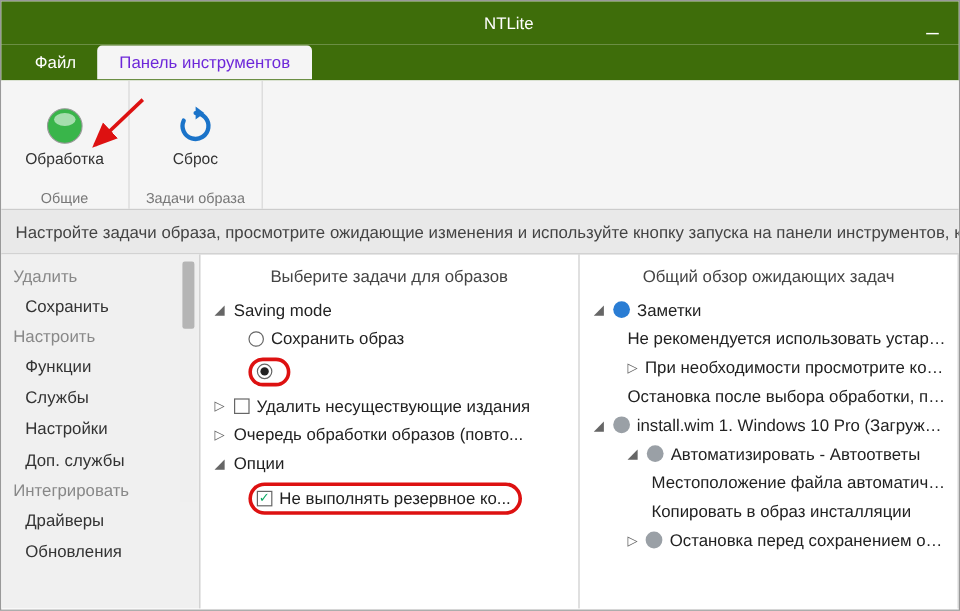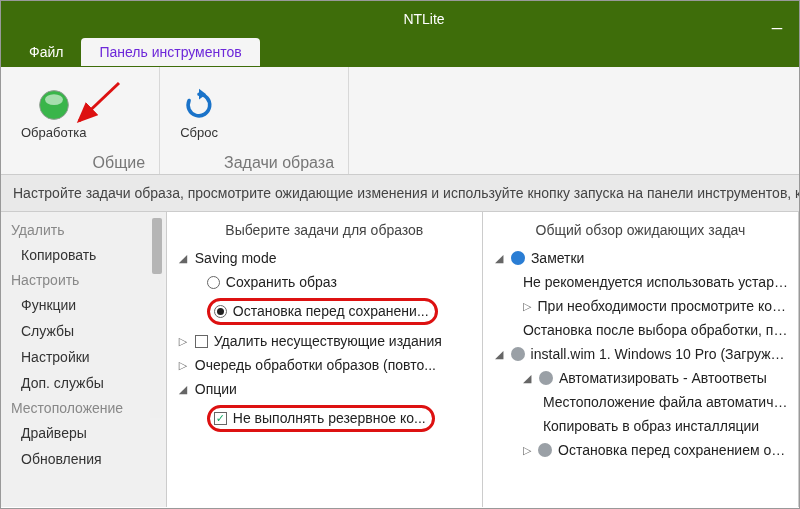--- a/index.html
+++ b/index.html
@@ -10,25 +10,25 @@
   .titlebar .title { color: #fff; font-size: 14px; }
   .titlebar .min { position: absolute; right: 12px; top: 8px; width: 20px; height: 20px; color: #fff; display: flex; align-items: center; justify-content: center; font-size: 18px; cursor: pointer; }
 
   
   .tabs { height: 30px; background: #3e6d0a; display: flex; align-items: center; padding-left: 10px; }
   .tab { padding: 6px 18px; color: #fff; font-size: 14px; cursor: pointer; }
   .tab.active { background: #f5f5f5; color: #6d28d9; border-radius: 4px 4px 0 0; }
 
   
   .ribbon { height: 108px; background: #f5f5f5; display: flex; border-bottom: 1px solid #ccc; position: relative; }
-  .ribbon-group { display: flex; flex-direction: row; justify-content: flex-start; padding: 18px 14px 2px; border-right: 1px solid #d8d8d8; }
+  .ribbon-group { display: flex; flex-direction: column; justify-content: flex-start; padding: 18px 14px 2px; border-right: 1px solid #d8d8d8; }
   .ribbon-btn { display: flex; flex-direction: column; align-items: center; cursor: pointer; padding: 2px 6px; }
   .ribbon-btn svg { width: 36px; height: 36px; }
   .ribbon-btn span { font-size: 13px; color: #333; margin-top: 2px; }
-  .group-label { font-size: 16px; color: #777; text-align: center; margin-top: auto; padding-top: 4px; }
+  .group-label { font-size: 12px; color: #777; text-align: center; margin-top: auto; padding-top: 4px; }
 
   
   .arrow { position: absolute; left: 70px; top: 10px; pointer-events: none; }
 
   
   .infobar { background: #e9e9e9; padding: 10px 12px; font-size: 14px; color: #444; border-bottom: 1px solid #ccc; white-space: nowrap; overflow: hidden; }
 
   
   .main { display: flex; height: calc(509px - 36px - 30px - 108px - 40px); }
   .sidebar { width: 170px; background: #f0f0f0; border-right: 1px solid #ccc; padding: 6px 0; font-size: 14px; position:relative;}
@@ -100,27 +100,27 @@
     <line x1="48" y1="6" x2="8" y2="44" stroke="#d11" stroke-width="3" marker-end="url(#ah)"></line>
   </svg>
 </div>
 
 <div class="infobar">Настройте задачи образа, просмотрите ожидающие изменения и используйте кнопку запуска на панели инструментов, когда буд</div>
 
 <div class="main">
 
   <div class="sidebar">
     <div class="side-section">Удалить</div>
-    <div class="side-item">Копировать</div>
+    <div class="side-item">Сохранить</div>
     <div class="side-section">Настроить</div>
     <div class="side-item">Функции</div>
     <div class="side-item">Службы</div>
     <div class="side-item">Настройки</div>
     <div class="side-item">Доп. службы</div>
-    <div class="side-section">Местоположение</div>
+    <div class="side-section">Интегрировать</div>
     <div class="side-item">Драйверы</div>
     <div class="side-item">Обновления</div>
 
     <div class="scrollbar">
       <div class="track"></div>
       <div class="thumb"></div>
     </div>
   </div>
 
   <div class="panel">
@@ -132,21 +132,20 @@
           <span class="expander">◢</span>
           <span class="node-text">Saving mode</span>
         </div>
         <div class="node indent1">
           <span class="radio"></span>
           <span class="node-text">Сохранить образ</span>
         </div>
         <div class="node indent1">
           <span class="circled">
             <span class="radio checked"></span>
-            <span class="node-text">Остановка перед сохранени...</span>
           </span>
         </div>
         <div class="node">
           <span class="expander">▷</span>
           <span class="checkbox"></span>
           <span class="node-text">Удалить несуществующие издания</span>
         </div>
         <div class="node">
           <span class="expander">▷</span>
           <span class="node-text">Очередь обработки образов (повто...</span>

